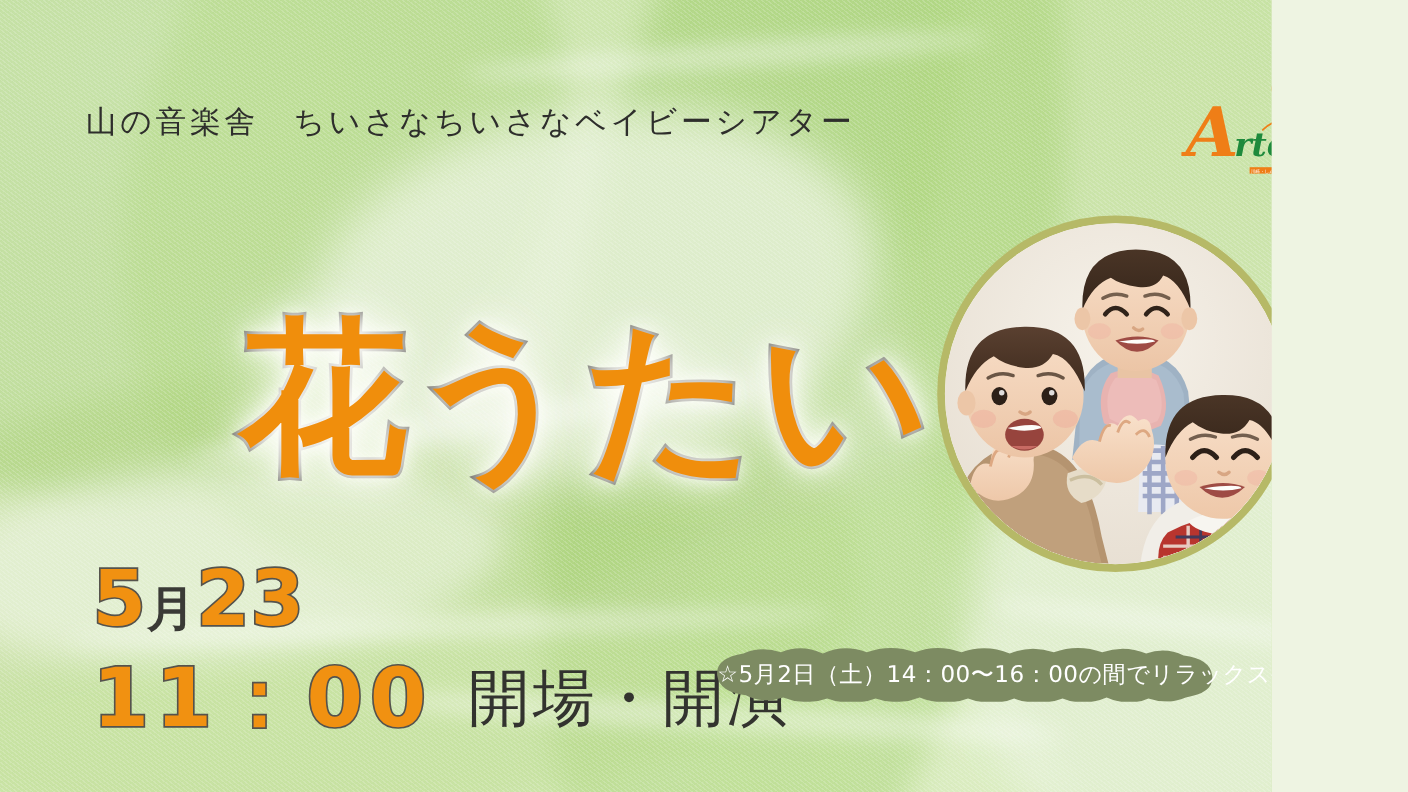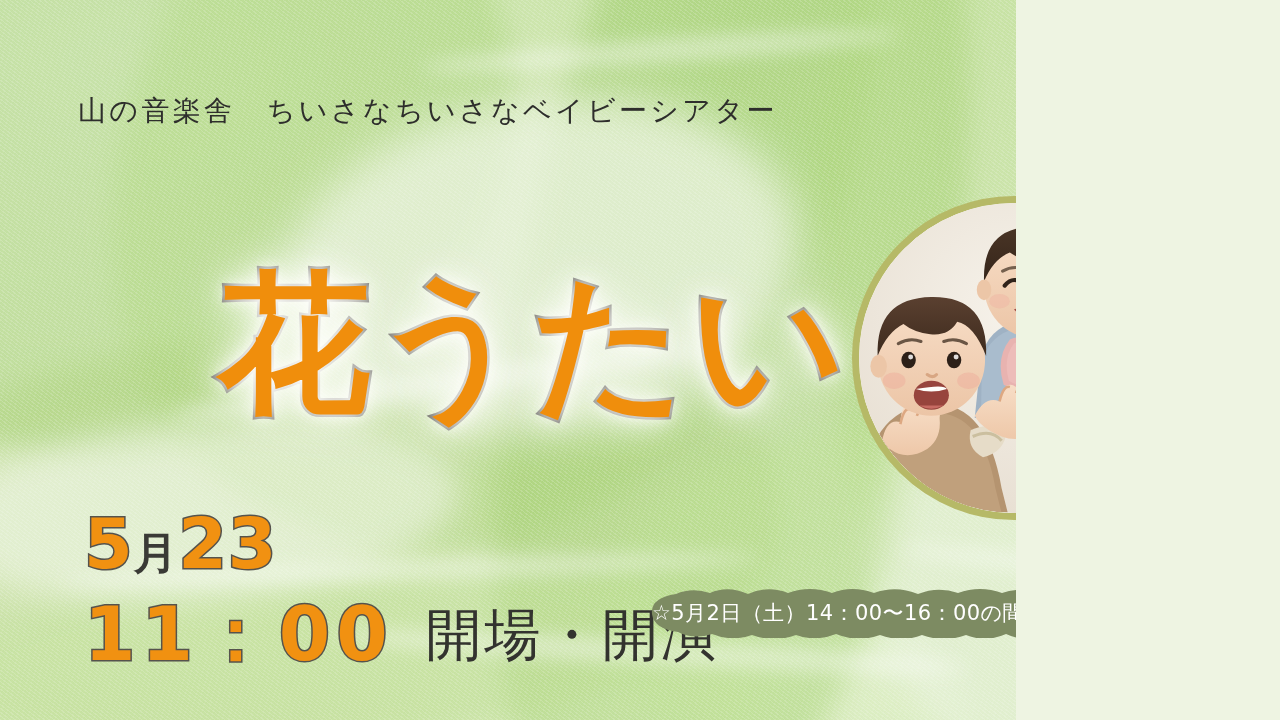--- a/index.html
+++ b/index.html
@@ -2,21 +2,21 @@
 <html lang="ja"><head>
 <meta charset="utf-8">
 <style>
   html,body{margin:0;padding:0;}
   body{
     width:1280px;height:720px;overflow:hidden;
     font-family:"DejaVu Sans","Liberation Sans",sans-serif;
     background:#eef4e2;
   }
   .poster{
-    position:relative;width:1016px;height:720px;overflow:hidden;
+    position:relative;width:1156px;height:720px;overflow:hidden;
     background:
       radial-gradient(120% 90% at 12% 8%,  rgba(255,255,255,.78) 0%, rgba(255,255,255,0) 52%),
       radial-gradient(90% 80% at 88% 92%,  rgba(255,255,255,.55) 0%, rgba(255,255,255,0) 55%),
       linear-gradient(180deg,#dcecc4 0%,#e6f0d4 38%,#e9f2d8 70%,#e3eecb 100%);
   }
 
   
   .bg{position:absolute;inset:0;overflow:hidden;}
   .blob{position:absolute;border-radius:50%;filter:blur(14px);}
   .b1{left:-240px;top:-190px;width:760px;height:640px;
@@ -65,21 +65,21 @@
     font-size:62px;font-weight:700;letter-spacing:.05em;
     color:#f08e0c;white-space:nowrap;
     -webkit-text-stroke:3px #55534d;
     paint-order:stroke fill;
     text-shadow:
       0 0 12px rgba(255,255,252,.95),0 0 22px rgba(255,255,252,.95),
       0 0 34px rgba(255,255,252,.85),0 0 46px rgba(255,255,252,.6);
   }
 
   .maintitle{
-    position:absolute;left:218px;top:262px;
+    position:absolute;left:218px;top:280px;
     font-size:152px;font-weight:700;letter-spacing:.02em;
     color:#f08e0c;white-space:nowrap;line-height:1.08;
     -webkit-text-stroke:5px #55534d;
     paint-order:stroke fill;
     text-shadow:
       0 0 16px rgba(255,255,252,.97),0 0 30px rgba(255,255,252,.95),
       0 0 48px rgba(255,255,252,.88),0 0 70px rgba(255,255,252,.62);
   }
 
   .year{

